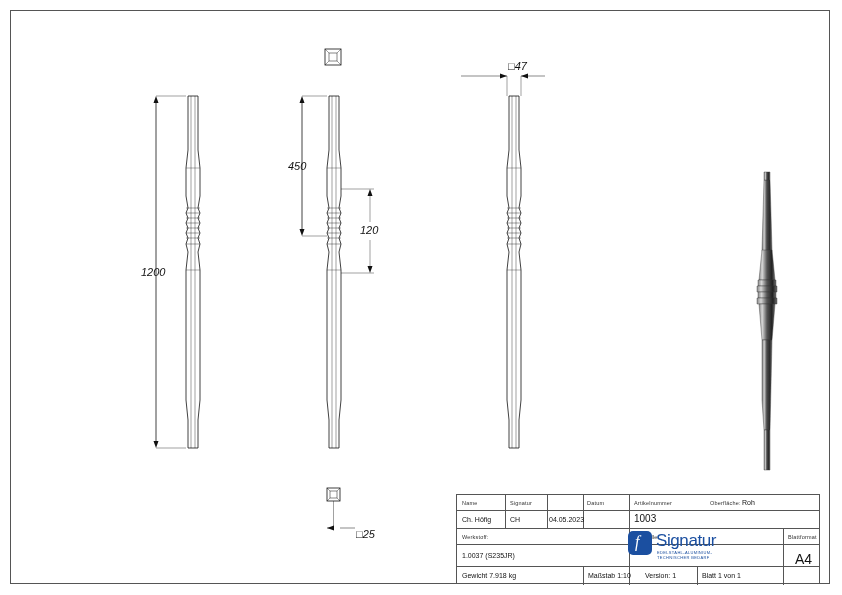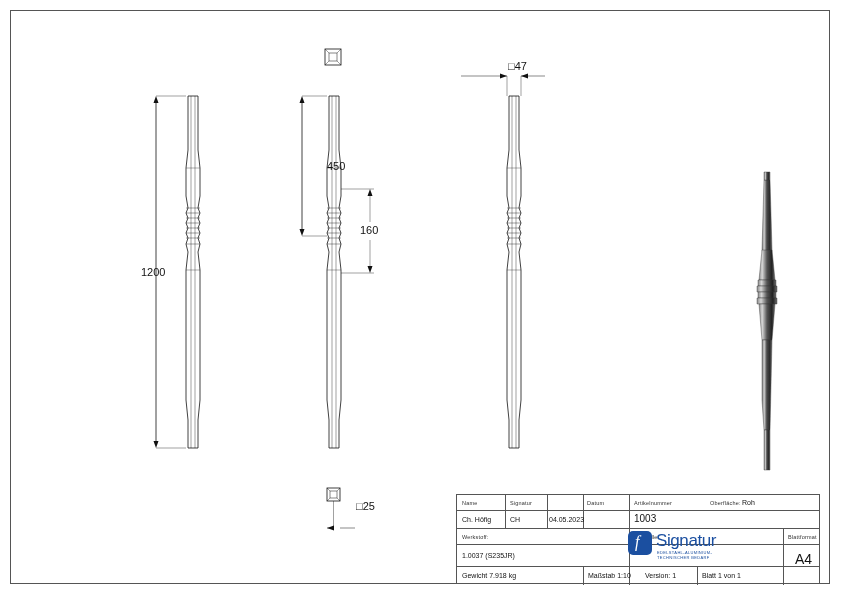--- a/index.html
+++ b/index.html
@@ -1,19 +1,19 @@
 <!DOCTYPE html>
 <html><head>
 <meta charset="utf-8">
 <style>
   html,body{margin:0;padding:0;background:#ffffff;}
   body{width:842px;height:595px;font-family:"Liberation Sans",sans-serif;color:#111;}
   #sheet{position:relative;width:842px;height:595px;overflow:hidden;background:#fff;}
   .frame{position:absolute;left:10px;top:10px;width:820px;height:574px;border:1px solid #555;box-sizing:border-box;}
-  .dimtext{position:absolute;font-size:11px;color:#111;white-space:nowrap;}
+  .dimtext{position:absolute;font-size:11px;color:#111;white-space:nowrap;font-style:italic;}
   svg{position:absolute;left:0;top:0;}
   
   .tb{position:absolute;left:456px;top:494px;width:364px;height:90px;border:1px solid #555;box-sizing:border-box;}
   .tb .row{position:absolute;left:0;right:0;border-bottom:1px solid #555;box-sizing:border-box;}
   .tb .vline{position:absolute;top:0;bottom:0;width:0;border-left:1px solid #555;}
   .tb .lbl{position:absolute;font-size:5.5px;color:#333;white-space:nowrap;letter-spacing:.2px;}
   .tb .val{position:absolute;font-size:7px;color:#111;white-space:nowrap;}
   .tb .val-big{position:absolute;font-size:10px;color:#111;white-space:nowrap;}
   .logo-wrap{position:absolute;left:628px;top:529px;width:104px;height:28px;}
   .logo-mark{position:absolute;left:0;top:2px;width:24px;height:24px;border-radius:5px;background:#1b4fa0;}
@@ -178,24 +178,24 @@
         <path d="M762,340 L772,340 L770,430 L764,430 L762,400 Z" fill="url(#barGrad)" stroke="#333" stroke-width="0.4"></path>
 
         <path d="M764,172 L770,172 L770,180 L764,180 Z" fill="url(#barGrad)" stroke="#333" stroke-width="0.4"></path>
         <path d="M764,430 L770,430 L770,470 L764,470 Z" fill="url(#barGrad)" stroke="#333" stroke-width="0.4"></path>
       </g>
 
     </g>
   </svg>
 
   <div class="dimtext" style="left:141px;top:266px;">1200</div>
-  <div class="dimtext" style="left:288px;top:160px;margin-left:39px;">450</div>
-  <div class="dimtext" style="left:360px;top:224px;">160</div>
+  <div class="dimtext" style="left:288px;top:160px;">450</div>
+  <div class="dimtext" style="left:360px;top:224px;">120</div>
   <div class="dimtext" style="left:508px;top:60px;">□47</div>
-  <div class="dimtext" style="left:356px;top:500px;">□25</div>
+  <div class="dimtext" style="left:356px;top:528px;">□25</div>
 
   <div class="tb">
 
     <div class="row" style="top:0;height:16px;"></div>
     <div class="row" style="top:16px;height:18px;"></div>
     <div class="row" style="top:34px;height:16px;"></div>
     <div class="row" style="top:50px;height:22px;"></div>
 
     <div class="vline" style="left:48px;top:0;height:34px;"></div>
     <div class="vline" style="left:90px;top:0;height:34px;"></div>

